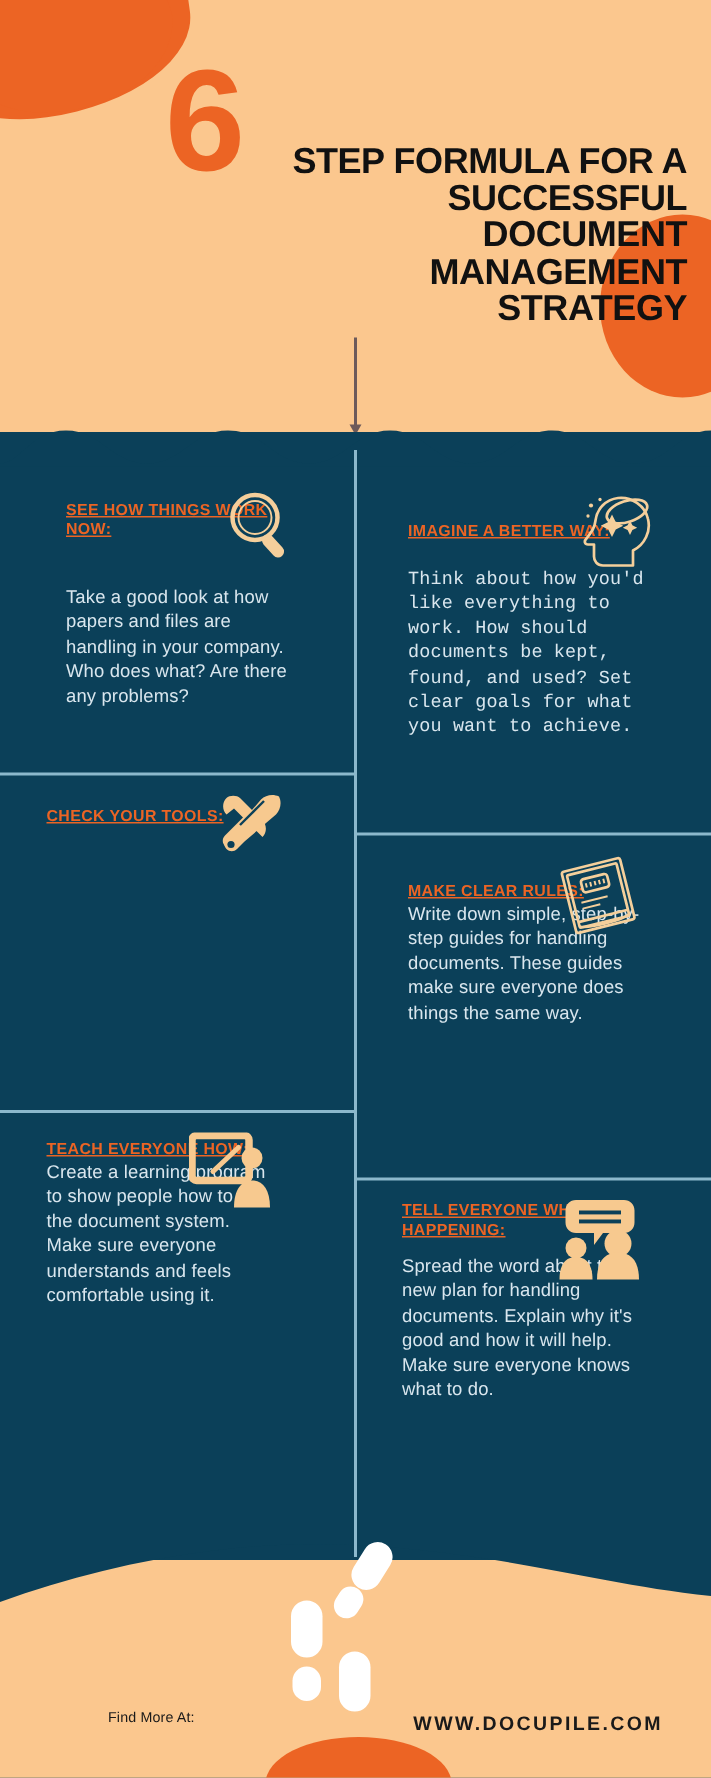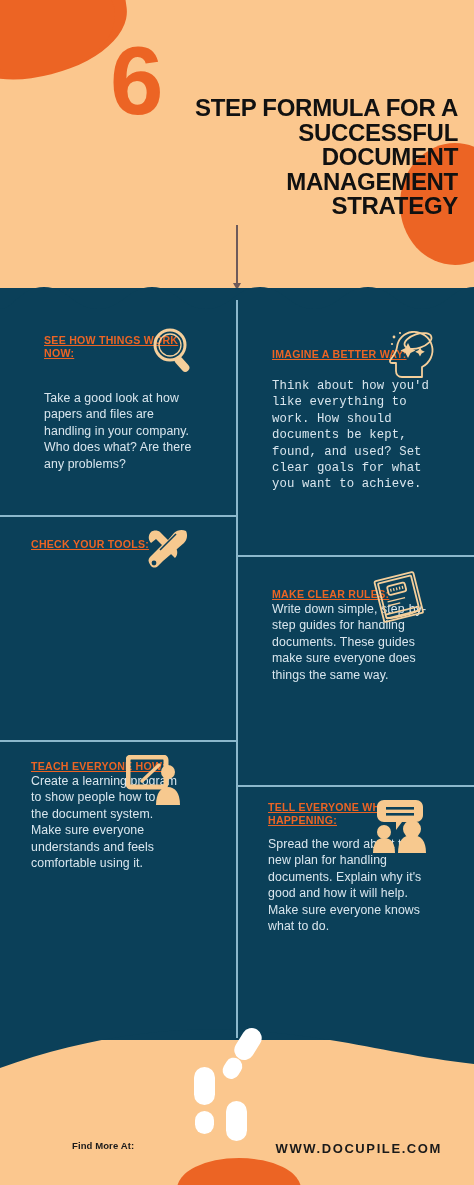--- a/index.html
+++ b/index.html
@@ -130,21 +130,21 @@
 
   .c5 { left:31px;  top:760px; width:150px; }
   .c5 .card-body { }
   .i5 { left:126px; top:755px; }
 
   .c6 { left:268px; top:801px; width:160px; }
   .c6 .card-body { margin-top:9px; }
   .i6 { left:372px; top:798px; }
   .foot-left {
     position:absolute; left:44px; top:1140px;
-    font-size:9.5px; font-weight:700; color:#1a1a1a;
+    font-size:9.5px; font-weight:400; color:#1a1a1a;
     letter-spacing:0.1px; z-index:10;padding-left:28px;
   }
   .foot-right {
     position:absolute; right:32px; top:1141px;
     font-size:13px; font-weight:800; color:#1a1a1a;
     letter-spacing:1.6px; z-index:10;
   }
   .orange-bottom {
     position:absolute; left:177px; top:1158px;
     width:124px; height:62px;

